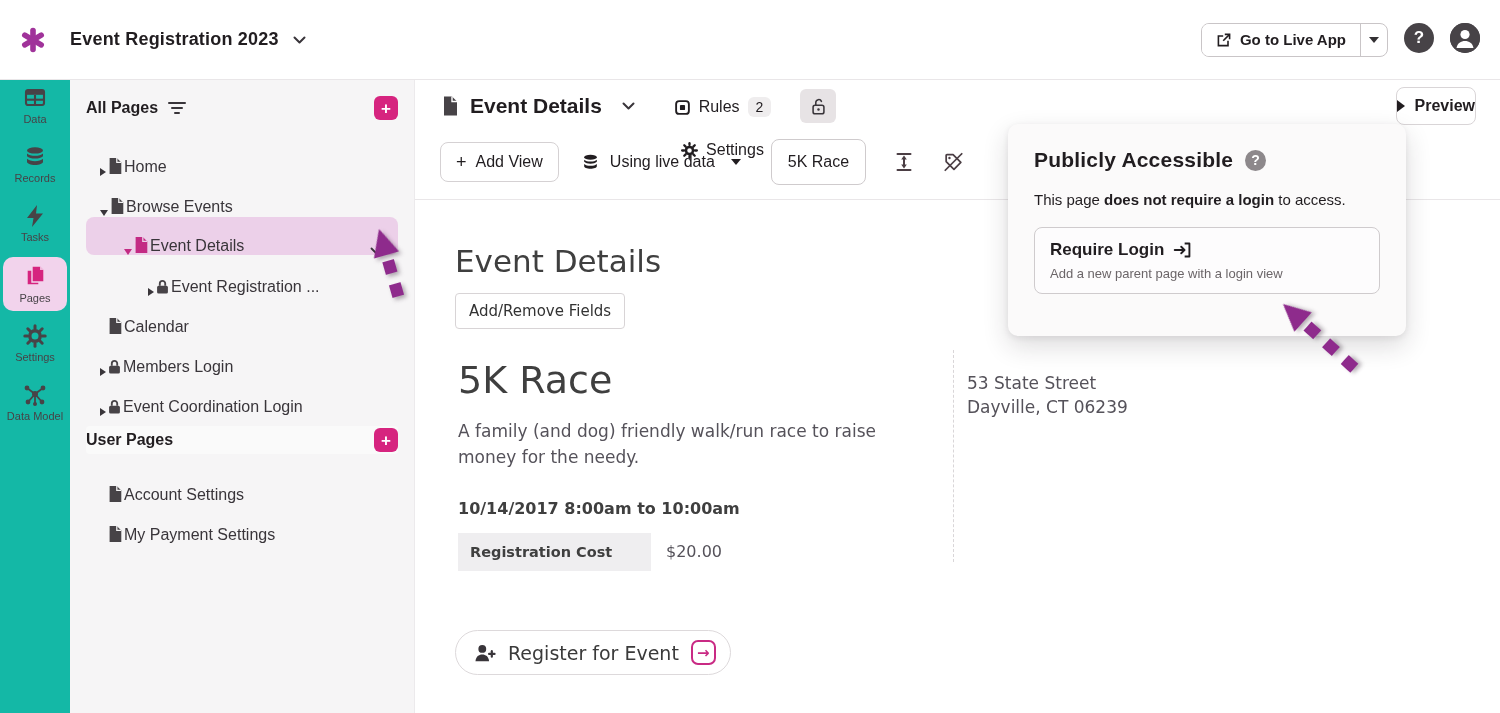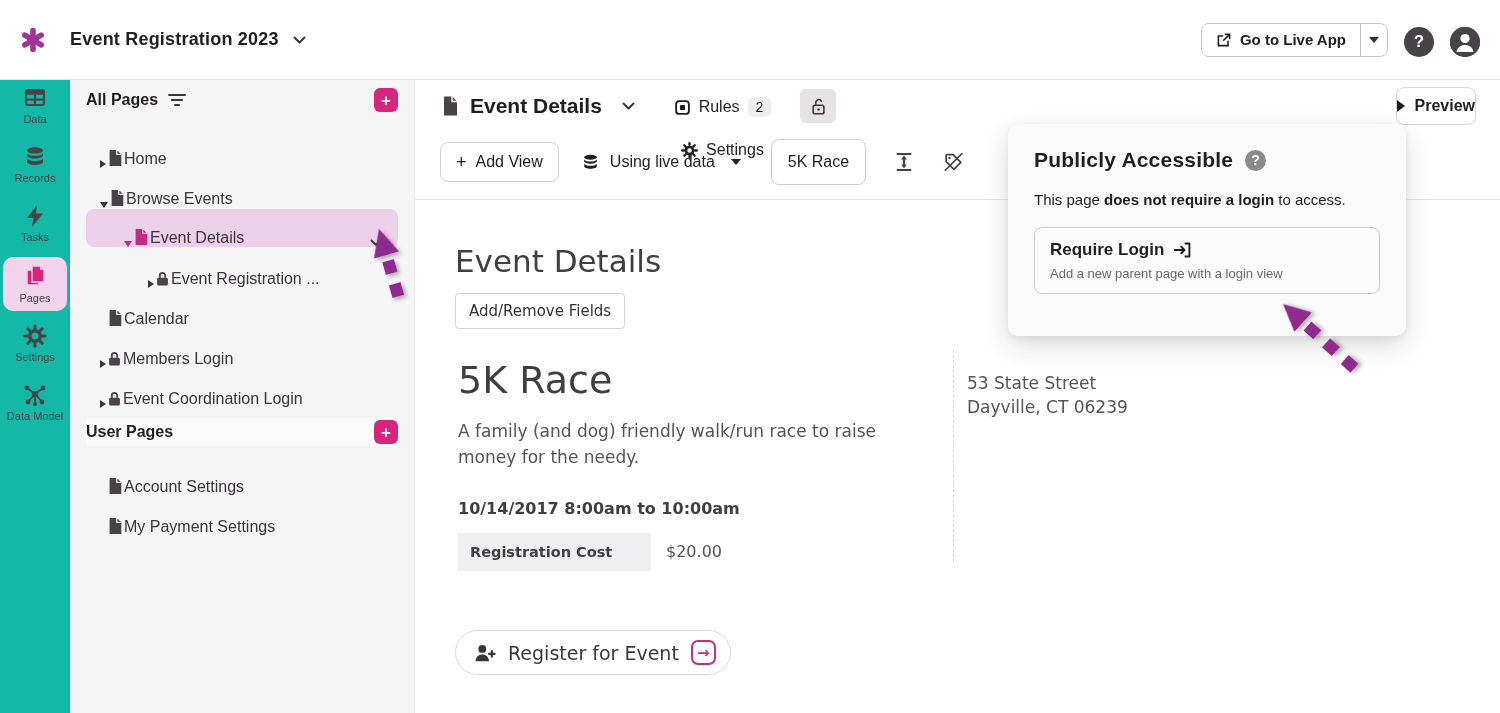--- a/index.html
+++ b/index.html
@@ -12,21 +12,21 @@
 
   
   .topbar {
     position:absolute; left:0; top:0; width:1500px; height:80px;
     background:#fff; border-bottom:1px solid #e9e6e8;
     display:flex; align-items:center; padding:0 20px; z-index:5;
   }
   .logo { margin-right:24px; }
   .app-title { font-size:18px; font-weight:bold; color:#211d20; letter-spacing:.2px; }
   .chev { margin-left:14px; }
-  .topbar-right { margin-left:auto; display:flex; align-items:flex-end; gap:16px;padding-left:23px; }
+  .topbar-right { margin-left:auto; display:flex; align-items:flex-start; gap:16px;padding-left:23px; }
   .golive {
     display:flex; align-items:stretch; border:1px solid #c9c5c7; border-radius:8px;
     overflow:hidden; background:#fff; height:34px;
   }
   .golive-main {
     display:flex; align-items:center; gap:8px; padding:0 14px;
     font-size:15px; font-weight:bold; color:#211d20; border-right:1px solid #c9c5c7;
     background:#fff; cursor:pointer;
   }
   .golive-caret { display:flex; align-items:center; justify-content:center; width:26px; cursor:pointer; }
@@ -43,21 +43,21 @@
   }
   .rail-item {
     width:64px; display:flex; flex-direction:column; align-items:center; gap:3px;
     padding:6px 0 7px; margin-bottom:7px; border-radius:10px; cursor:pointer;
   }
   .rail-item .lbl { font-size:11px; color:#474347; white-space:nowrap; }
   .rail-item.active { background:#f2d3ec; }
 
   
   .panel {
-    position:absolute; left:70px; top:72px; width:345px; bottom:0;
+    position:absolute; left:70px; top:80px; width:345px; bottom:0;
     background:#f6f5f6; border-right:1px solid #eceaec; z-index:4;
     padding:14px 16px 0 16px;
   }
   .panel-head {
     display:flex; align-items:center; gap:10px; height:28px; margin-bottom:14px;
   }
   .panel-head .t { font-size:16px; font-weight:bold; color:#211d20; }
   .plus-btn {
     margin-left:auto; width:24px; height:24px; border-radius:6px; background:#d6247f;
     color:#fff; font-size:17px; font-weight:bold; display:flex; align-items:center;

